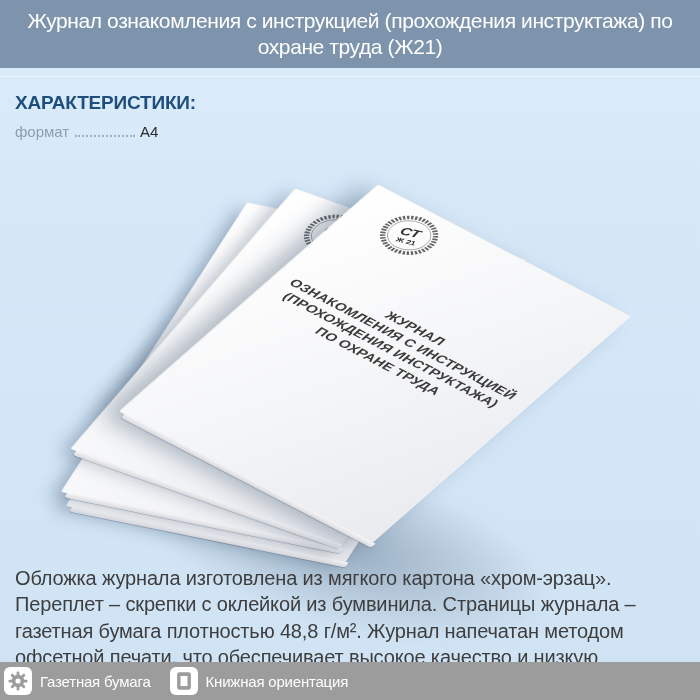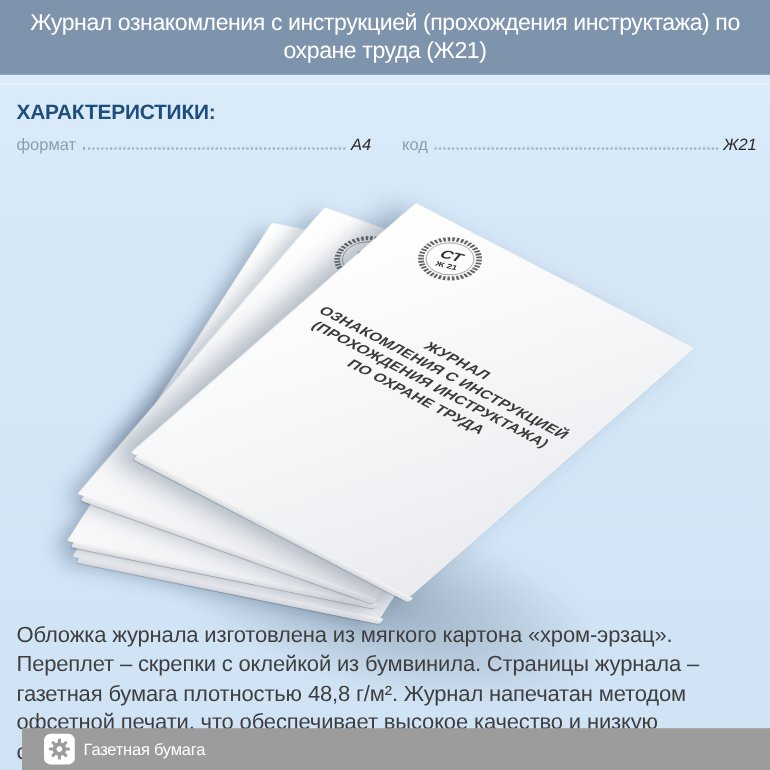--- a/index.html
+++ b/index.html
@@ -12,27 +12,27 @@
   .header{
     position:absolute;top:0;left:0;right:0;height:68px;background:#7e94ad;
     display:flex;align-items:center;justify-content:center;
   }
   .header-title{
     color:#ffffff;font-size:21px;line-height:1.25;text-align:center;
     max-width:655px;letter-spacing:-0.4px;font-weight:400;
   }
   .header-sheen{position:absolute;top:76px;left:0;right:0;height:1px;background:rgba(255,255,255,.55);}
   
-  .chars{position:absolute;top:92px;left:15px;right:12px;}
+  .chars{position:absolute;top:92px;left:15px;right:28px;}
   .section-heading{font-size:19px;font-weight:bold;color:#1e4e7c;letter-spacing:-0.2px;}
-  .char-grid{display:grid;grid-template-columns:1fr 1fr;column-gap:28px;margin-top:9px;}
+  .char-grid{display:grid;grid-template-columns:1fr 1fr 1fr 1fr;column-gap:28px;margin-top:9px;}
   .char-row{display:flex;align-items:baseline;font-size:15px;height:22px;}
   .char-label{color:#8d9dab;white-space:nowrap;}
   .char-leader{flex:1;border-bottom:2px dotted #9db0c0;margin:0 5px 4px 6px;}
-  .char-value{color:#2b2b2b;white-space:nowrap;font-style:italic;}
+  .char-value{color:#2b2b2b;white-space:nowrap;}
   
   .stack{position:absolute;left:0;top:160px;width:700px;height:440px;}
   .ground-shadow{
     position:absolute;left:110px;top:300px;width:460px;height:170px;
     background:radial-gradient(ellipse at center,rgba(96,116,138,.50) 0%,rgba(96,116,138,0) 68%);
     filter:blur(7px);transform:rotate(16deg);
   }
   .jrn{
     position:absolute;left:0;top:0;width:300px;height:400px;transform-origin:0 0;
     background:linear-gradient(115deg,#ffffff 0%,#f4f5f7 55%,#eaebef 100%);
@@ -55,21 +55,21 @@
     font-weight:bold;font-size:15px;line-height:1.28;letter-spacing:0.2px;color:#3b3b3b;
   }
   
   .desc{position:absolute;top:558px;left:15px;right:12px;}
   .desc-text{
     margin-top:7px;font-size:20px;line-height:1.32;color:#3e3e3e;letter-spacing:-0.15px;
   }
   
   .footer{
     position:absolute;left:0;right:0;bottom:0;height:38px;background:#9c9c9c;
-    display:flex;align-items:center;padding-left:20px;gap:19px;box-sizing:border-box;margin-left:20px;
+    display:flex;align-items:center;padding-left:4px;gap:19px;box-sizing:border-box;
   }
   .fitem{display:flex;align-items:center;gap:8px;}
   .ficon{
     width:28px;height:28px;background:#ffffff;border-radius:6px;flex:0 0 auto;
     display:flex;align-items:center;justify-content:center;
   }
   .flabel{color:#ffffff;font-size:15px;letter-spacing:-0.2px;white-space:nowrap;}
 </style>
 </head>
 <body>
@@ -81,25 +81,20 @@
   </div>
   <div class="header-sheen"></div>
 
   <div class="chars">
     <div class="section-heading">ХАРАКТЕРИСТИКИ:</div>
     <div class="char-grid">
       <div class="char-row">
         <span class="char-label">формат</span>
         <span class="char-leader"></span>
         <span class="char-value">А4</span>
-      </div>
-      <div class="char-row">
-        <span class="char-label">код</span>
-        <span class="char-leader"></span>
-        <span class="char-value">Ж21</span>
       </div>
     </div>
   </div>
 
   <div class="stack">
     <div class="ground-shadow"></div>
 
     <div class="jrn j4">
       <div class="pages"></div>
     </div>
@@ -168,17 +163,26 @@
               <rect x="10.5" y="1.6" width="3" height="5" rx="1.2" transform="rotate(270 12 12)"></rect>
               <rect x="10.5" y="1.6" width="3" height="5" rx="1.2" transform="rotate(315 12 12)"></rect>
             </g>
           </g>
           <circle cx="12" cy="12" r="2.8" fill="#ffffff"></circle>
         </svg>
       </span>
       <span class="flabel">Газетная бумага</span>
     </div>
 
+    <div class="fitem">
+      <span class="ficon">
+        <svg viewBox="0 0 24 24" width="22" height="22">
+          <rect x="4.5" y="2.5" width="15" height="19" rx="2.5" fill="#9c9c9c"></rect>
+          <rect x="8.2" y="6.5" width="7.6" height="11" fill="#ffffff"></rect>
+        </svg>
+      </span>
+      <span class="flabel">Книжная ориентация</span>
+    </div>
 
 
 
   </div>
 </div>
 
 </body></html>

